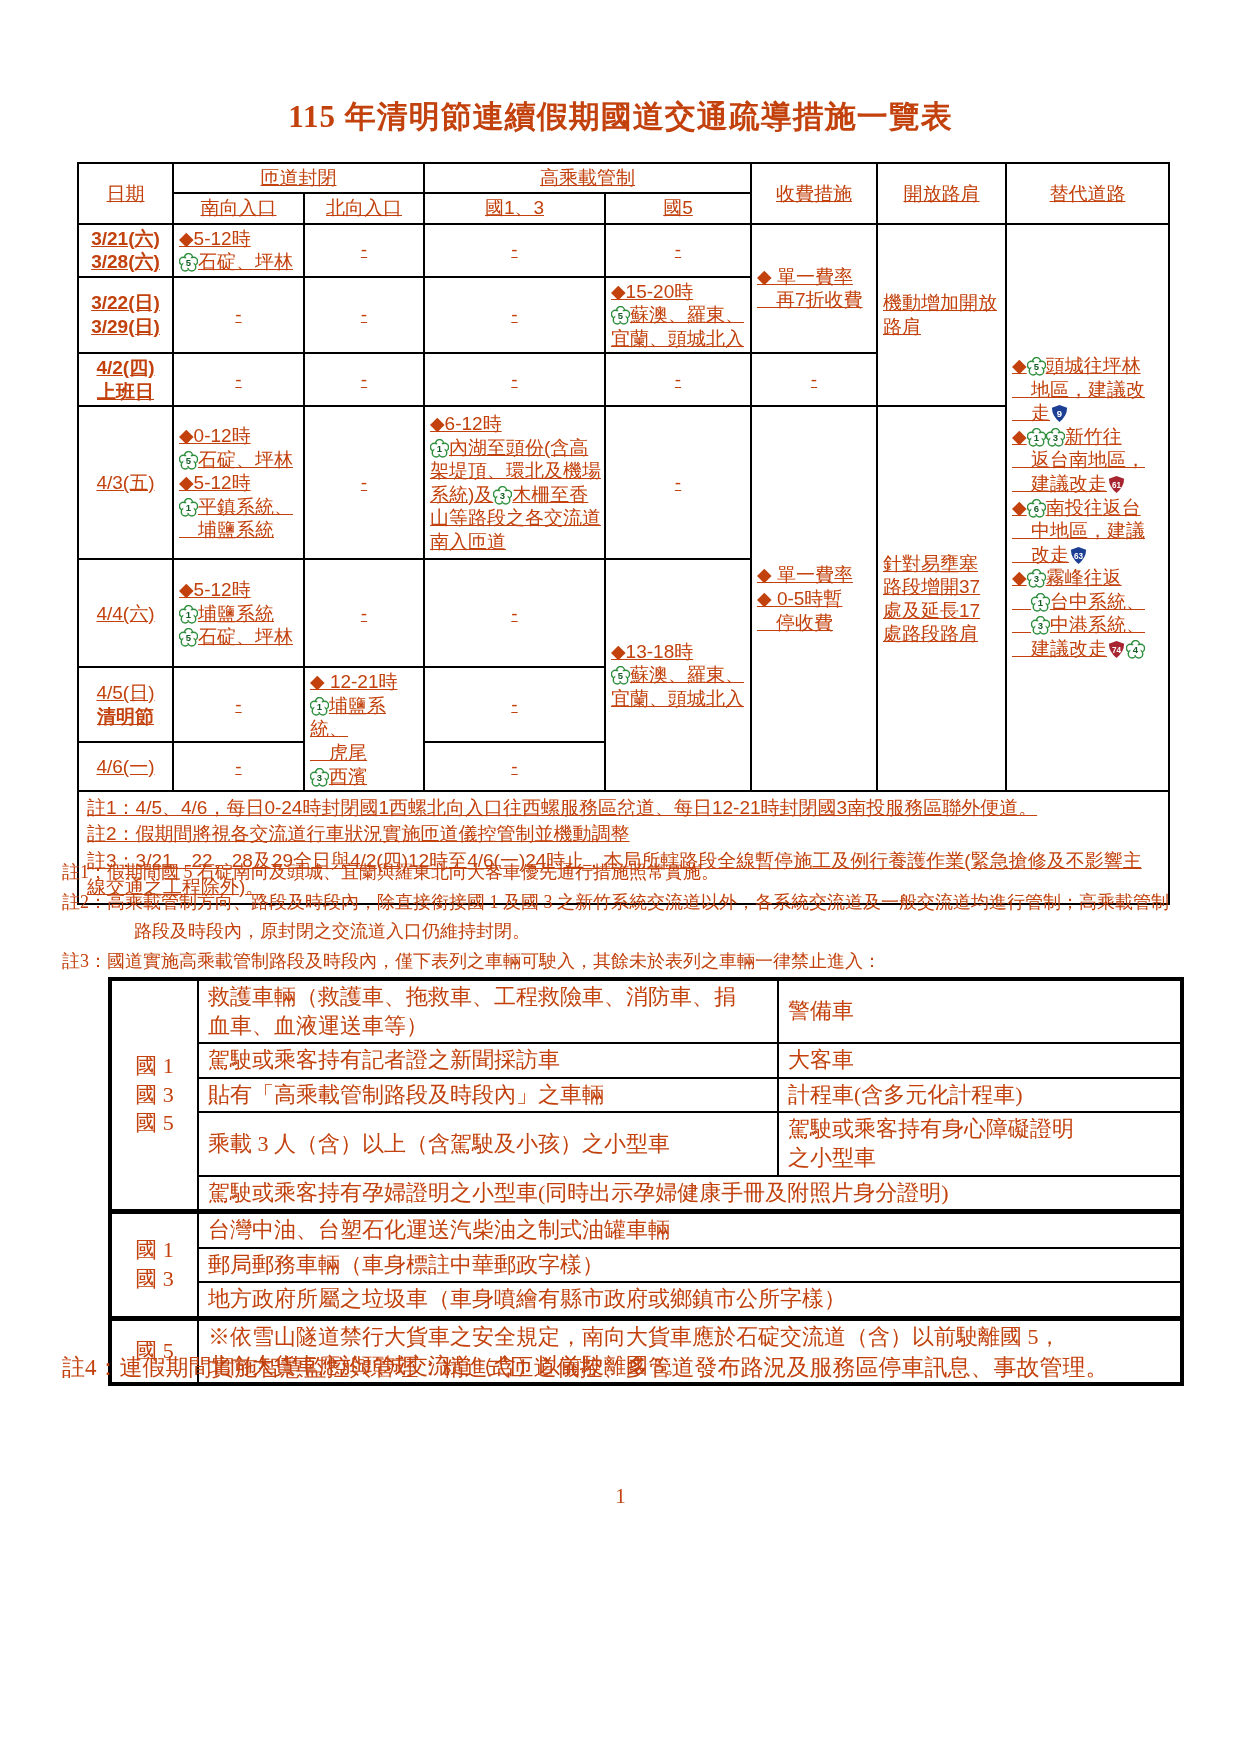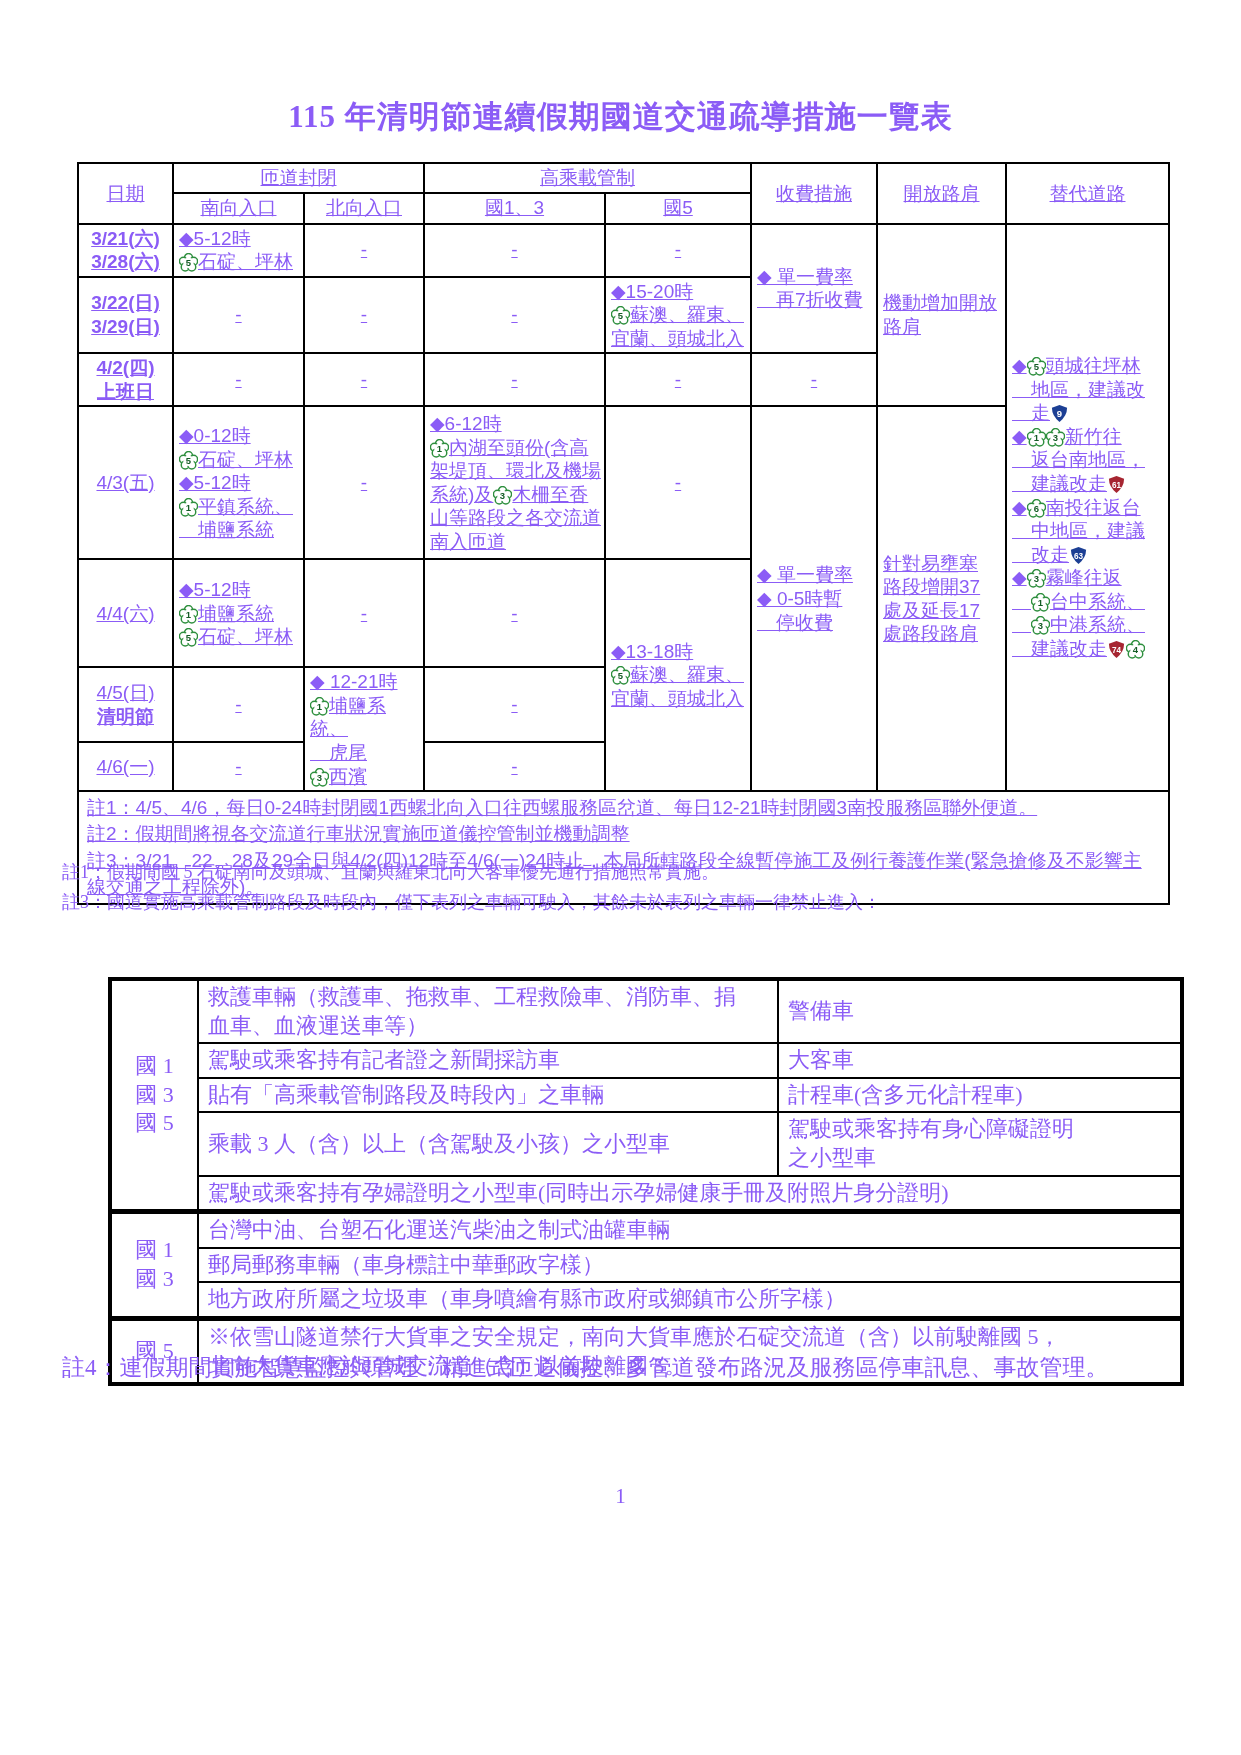--- a/index.html
+++ b/index.html
@@ -1,17 +1,17 @@
 <!DOCTYPE html>
 <html><head>
 <meta charset="utf-8">
 <style>
   html,body{margin:0;padding:0;background:#fff;}
   .page{position:relative;width:1241px;height:1755px;background:#fff;margin:0 auto;
-        font-family:"Liberation Sans","DejaVu Sans",sans-serif;color:#8b5cf6;}
+        font-family:"Liberation Sans","DejaVu Sans",sans-serif;color:#c2410c;}
   .title{position:absolute;top:96px;left:0;width:100%;text-align:center;
          font-family:"Liberation Serif","DejaVu Serif",serif;
          font-size:31px;font-weight:bold;letter-spacing:1px;}
   
   .main-wrap{position:absolute;left:77px;top:162px;width:1091px;text-decoration:underline;}
   table.main{border-collapse:collapse;table-layout:fixed;width:1091px;
              font-size:19px;line-height:1.24;}
   table.main th,table.main td{border:2px solid #000;padding:2px 3px;
              text-align:center;vertical-align:middle;font-weight:normal;overflow:hidden;}
   table.main td.left{text-align:left;padding-left:5px;}
@@ -336,20 +336,21 @@
             <div>註2：假期間將視各交流道行車狀況實施匝道儀控管制並機動調整</div>
             <div>註3：3/21、22、28及29全日與4/2(四)12時至4/6(一)24時止，本局所轄路段全線暫停施工及例行養護作業(緊急搶修及不影響主線交通之工程除外)。</div>
           </td>
         </tr>
       </tbody>
     </table>
   </div>
 
   <div class="bnotes">
     <div class="bnote">註1：假期間國 5 石碇南向及頭城、宜蘭與羅東北向大客車優先通行措施照常實施。</div>
+    <div class="bnote">註2：高乘載管制方向、路段及時段內，除直接銜接國 1 及國 3 之新竹系統交流道以外，各系統交流道及一般交流道均進行管制；高乘載管制路段及時段內，原封閉之交流道入口仍維持封閉。</div>
     <div class="bnote">註3：國道實施高乘載管制路段及時段內，僅下表列之車輛可駛入，其餘未於表列之車輛一律禁止進入：</div>
   </div>
 
   <div class="veh-wrap">
     <table class="veh">
       <colgroup>
         <col style="width:88px">
           <col style="width:580px">
           <col style="width:404px">
       </colgroup>

